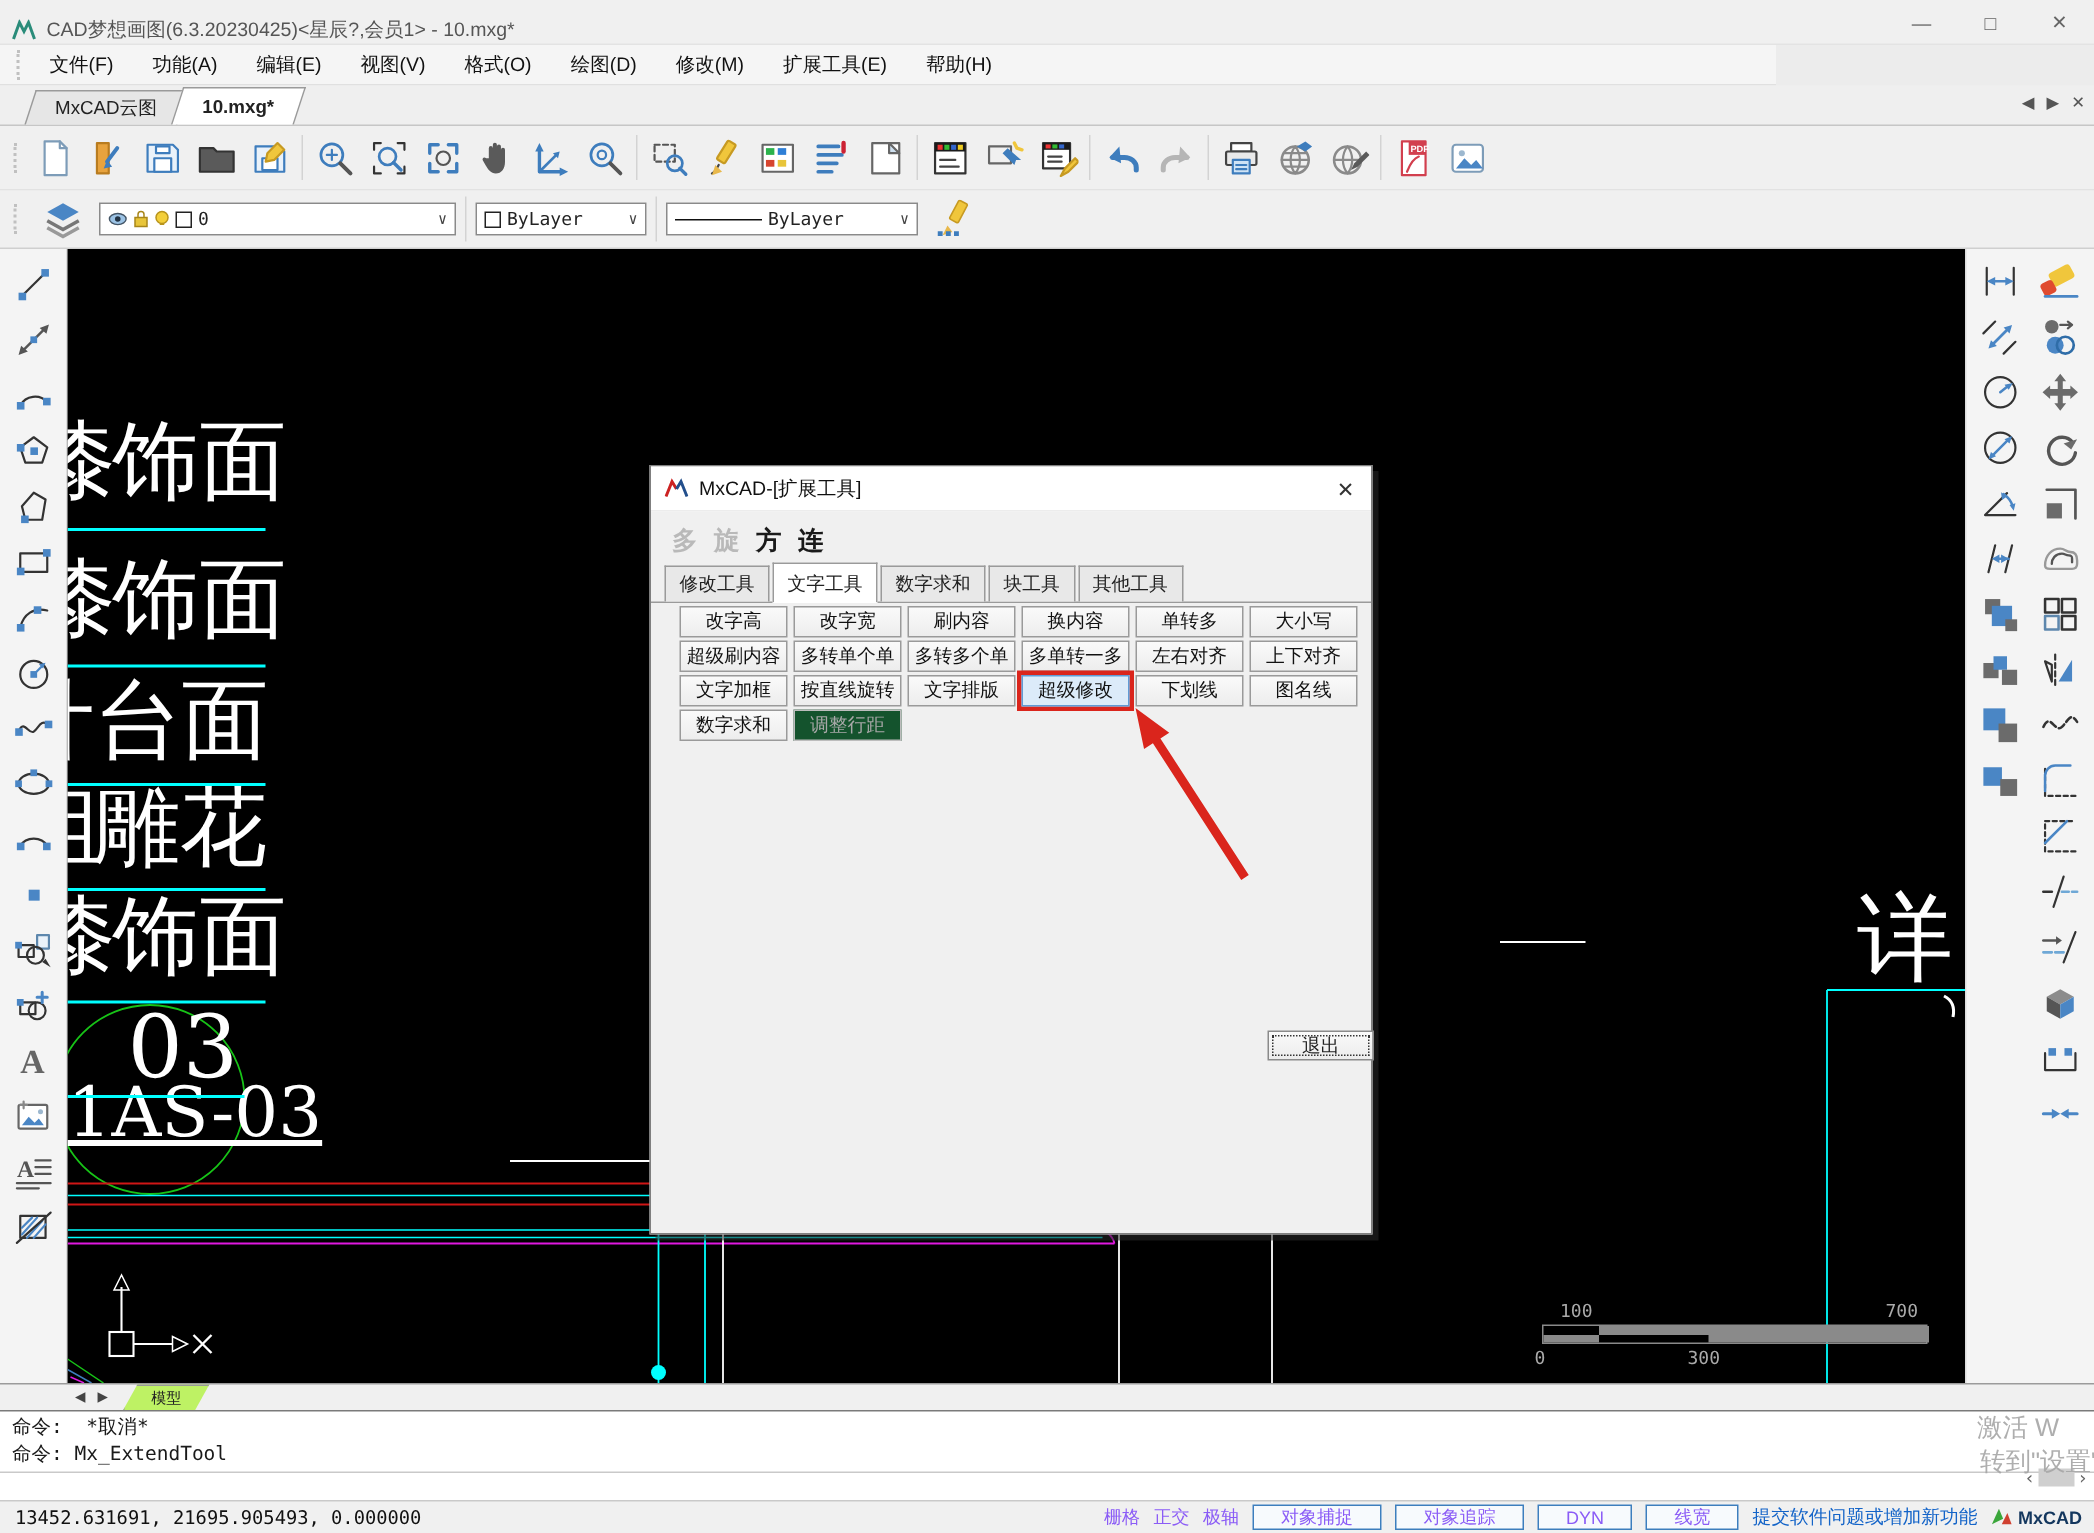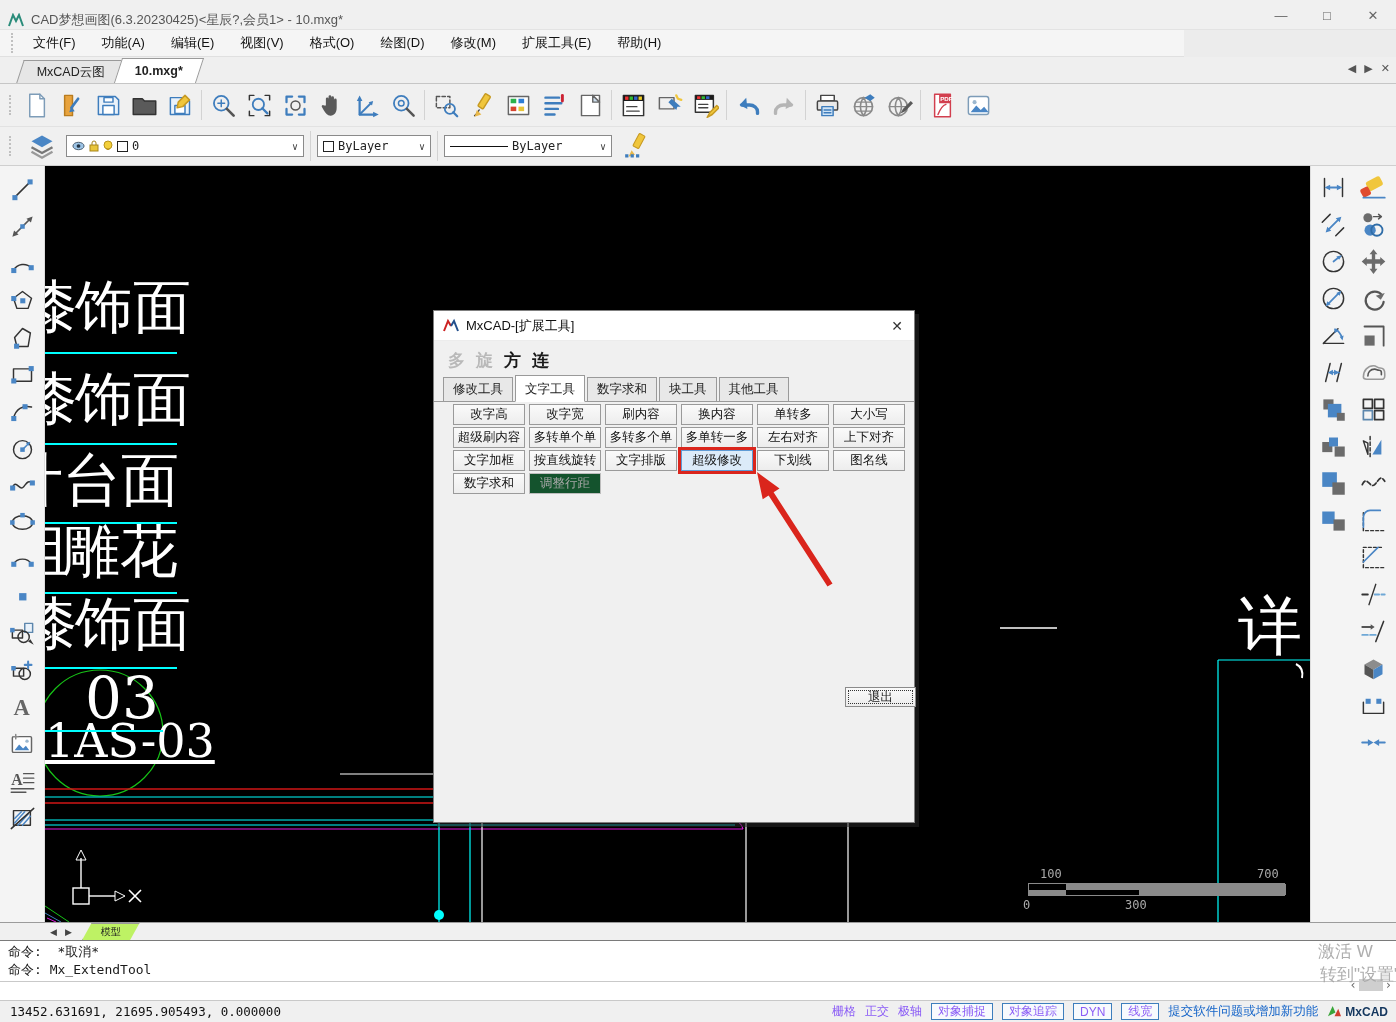--- a/index.html
+++ b/index.html
@@ -66,21 +66,21 @@
 .model-tab{background:#bef264;padding:1px 18px 1px;clip-path:polygon(10px 0,100% 0,calc(100% - 10px) 100%,0 100%);border:1px solid #999;font-size:10px;margin-left:6px}
 .cmd{position:absolute;left:0;top:940px;width:1396px;height:60px;background:#fff;border-top:1px solid #7a7a7a;font-family:"DejaVu Sans Mono",monospace;font-size:13px;color:#1a1a1a}
 .cmd .hist{padding:2px 8px;height:41px;border-bottom:1px solid #c9c9c9}
 .cmd .hist div{height:18px;line-height:18px;white-space:pre}
 .cmd-scroll{position:absolute;right:4px;top:36px;display:flex;align-items:center;height:16px;color:#666;font-size:12px;gap:2px}
 .cmd-scroll .thumb{width:24px;height:12px;background:#cfcfcf}
 .statusbar{position:absolute;left:0;top:1000px;width:1396px;height:22px;background:#f0f0f0;border-top:1px solid #c9c9c9;display:flex;align-items:center;font-size:12px}
 .coords{padding-left:10px;font-family:"DejaVu Sans Mono",monospace;font-size:12.5px;color:#111}
 .statusright{margin-left:auto;display:flex;align-items:center;gap:9px;padding-right:8px}
 .stog{color:#8b5cf6}
-.stog.boxed{border:1px solid #3d7ebd;background:#f7fafd;padding:0 6px;height:17px;display:flex;align-items:center}
+.stog.boxed{border:1px solid #3d7ebd;background:#f7fafd;padding:0 18px;height:17px;display:flex;align-items:center}
 .slink{color:#1464c8;font-size:12.5px}
 .brand{display:flex;align-items:center;gap:3px;font-weight:bold;color:#14375e}
 .watermark{position:absolute;color:rgba(165,165,165,.9);font-size:17px;z-index:70;white-space:nowrap}
 </style>
 </head>
 <body>
 
 <div class="titlebar">
   <svg width="16" height="16" viewBox="0 0 16 16">
       <path d="M1 13L5 2l3 6 3-6 4 11" stroke="#2a8c7a" stroke-width="2" fill="none"></path>

